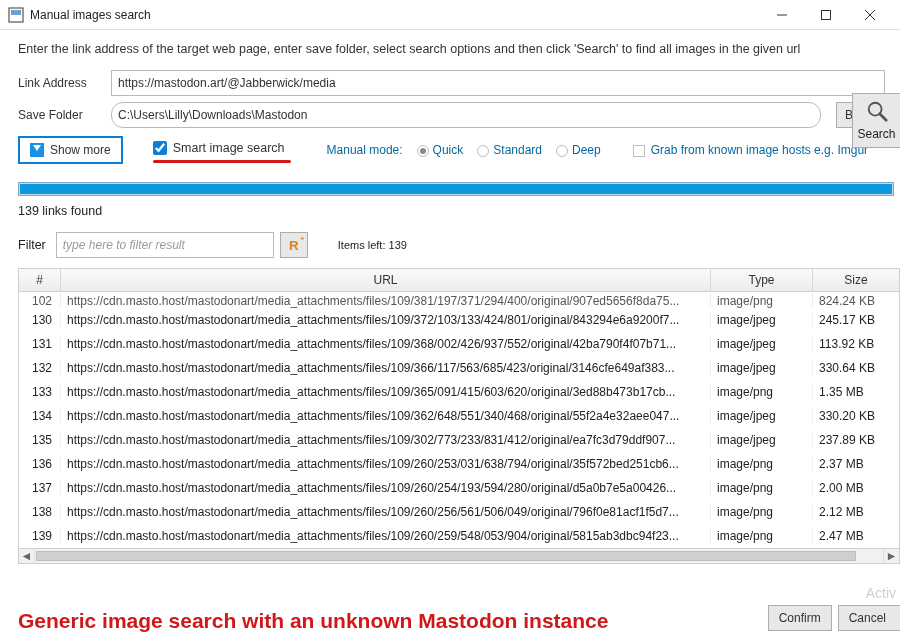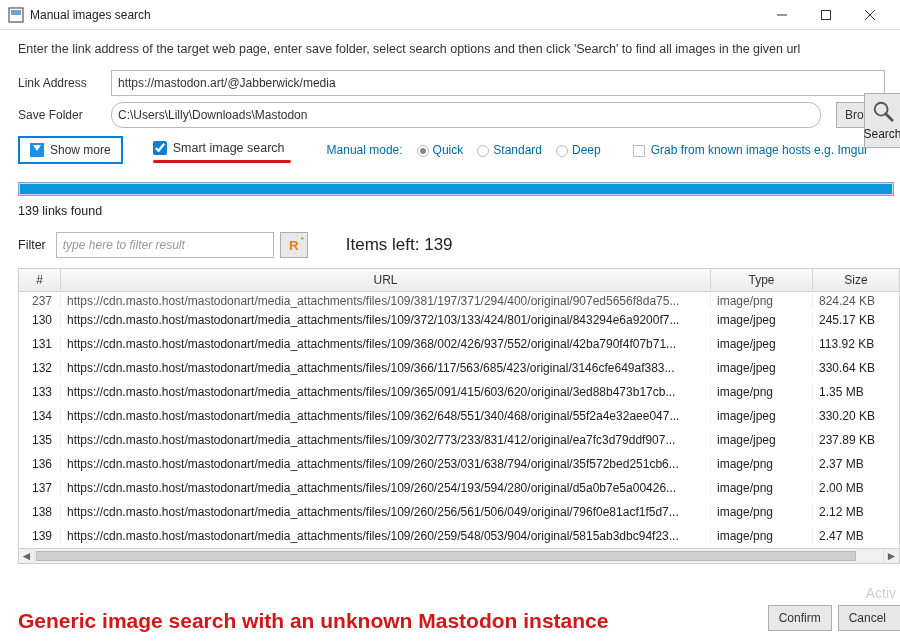--- a/index.html
+++ b/index.html
@@ -44,21 +44,21 @@
     .save-input { width: 710px; border-radius: 12px; }
     .btn {
       height: 26px; border: 1px solid #adadad; background: #e8e8e8;
       padding: 0 10px; font-family: inherit; font-size: 12px; cursor: pointer;
       display:inline-flex; align-items:center; justify-content:center;
       color: #333;
     }
     .browse-btn { width: 58px; }
     .search-btn-wrap {
       position: absolute; right: 0; top: 93px;
-      width: 36px; height: 55px; border: 1px solid #adadad; background: #e8e8e8;
+      width: 48px; height: 55px; border: 1px solid #adadad; background: #e8e8e8;
       display:flex; flex-direction: column; align-items:center; justify-content:center;
       border-right: none;
     }
     .search-btn-wrap .icon { margin-bottom: 2px; }
     .search-btn-wrap .lbl { font-size: 12px; }
 
     .options-row { display:flex; align-items:center; gap: 14px; margin-top: 8px; }
     .show-more-btn {
       height: 28px; border: 2px solid #0b7fd8; background:#fff;
       display:inline-flex; align-items:center; padding: 0 10px; gap: 6px;
@@ -94,21 +94,21 @@
     .progress .fill{ position:absolute; left:1px; top:1px; right:1px; bottom:1px; background:#0b9add; }
 
     .found { margin: 6px 0 14px 0; font-size:12.5px; }
 
     .filter-row { display:flex; align-items:center; gap: 6px; margin-bottom: 10px; }
     .filter-label { font-size:12.5px; margin-right: 4px; }
     .filter-input { width: 218px; height: 26px; border:1px solid #b9b9b9; padding:0 6px; font-family:inherit; font-size:12px;}
     .filter-input::placeholder { color:#9a9a9a; font-style: italic; }
     .rbtn{ width:28px;height:26px;border:1px solid #adadad;background:#e8e8e8;display:inline-flex;align-items:center;justify-content:center;color:#e27f1a;font-weight:700;position:relative;}
     .rbtn .star{position:absolute;right:3px;top:2px;font-size:8px;color:#e27f1a;}
-    .items-left { margin-left: 32px; font-size:17px;}
+    .items-left { margin-left: 24px; font-size:11px;}
     .fr-spacer { flex:1; }
     .right-btns { display:flex; gap:6px; margin-right:0;}
     .right-btns .btn.cut{ border-right:none; padding-right:14px; }
 
     .table-wrap { width: 882px; }
     .thead {
       display:flex; background: linear-gradient(#fafafa,#ececec);
       border:1px solid #cfcfcf; height:24px; align-items:center;
     }
     .th { border-right:1px solid #d6d6d6; height:100%; display:flex; align-items:center; justify-content:center; font-size:12px; color:#333;}
@@ -243,21 +243,21 @@
 
   <div class="table-wrap">
     <div class="thead">
       <div class="th col-num">#</div>
       <div class="th col-url">URL</div>
       <div class="th col-type">Type</div>
       <div class="th col-size">Size</div>
     </div>
     <div class="tbody" id="tbody">
         <div class="tr halfcut">
-          <div class="td num">237</div>
+          <div class="td num">102</div>
           <div class="td url">https://cdn.masto.host/mastodonart/media_attachments/files/109/381/197/371/294/400/original/907ed5656f8da75...</div>
           <div class="td type">image/png</div>
           <div class="td size">824.24 KB</div>
         </div>
         <div class="tr">
           <div class="td num">130</div>
           <div class="td url">https://cdn.masto.host/mastodonart/media_attachments/files/109/372/103/133/424/801/original/843294e6a9200f7...</div>
           <div class="td type">image/jpeg</div>
           <div class="td size">245.17 KB</div>
         </div>

